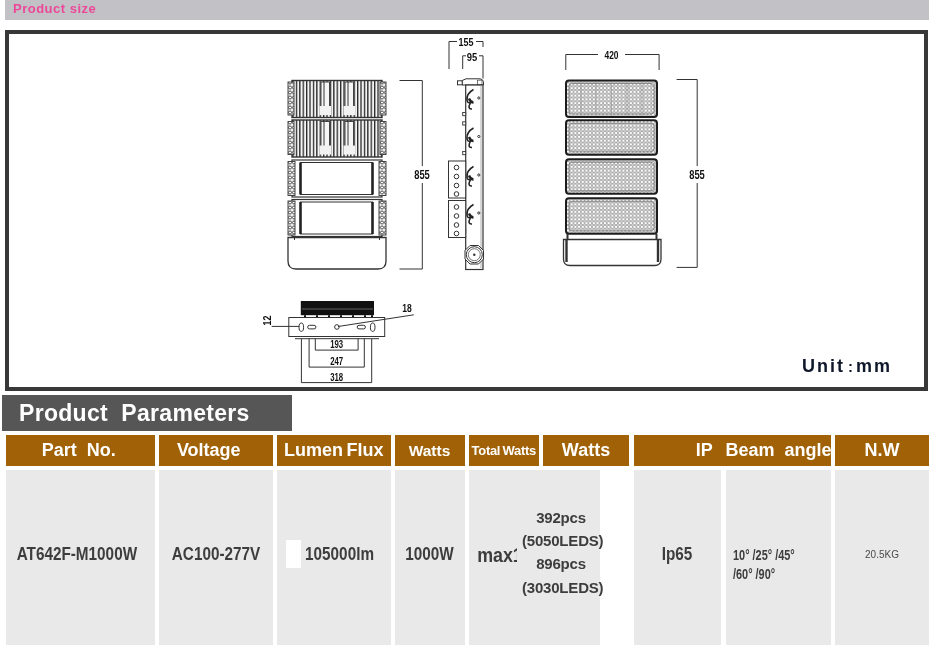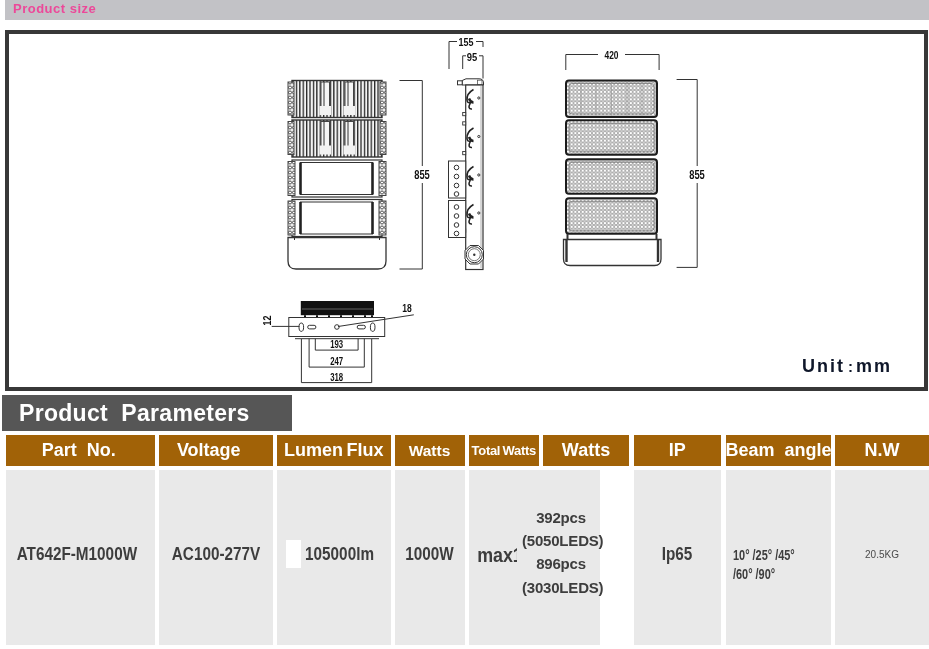--- a/index.html
+++ b/index.html
@@ -292,21 +292,21 @@
   <div class="hc" style="left:158.5px;width:114.5px;text-indent:-14px;">Voltage</div>
 
   <div class="hc" style="left:277px;width:113.5px;">Lumen Flux</div>
 
   <div class="hc" style="left:394.5px;width:70px;font-size:15.5px;">Watts</div>
 
   <div class="hc" style="left:468.5px;width:70.5px;font-size:13px;letter-spacing:-0.3px;">Total Watts</div>
 
   <div class="hc" style="left:543px;width:86px;">Watts</div>
 
-  <div class="hc" style="left:633.5px;width:87.5px;">IP</div>
+  <div class="hc" style="left:633.5px;width:87.5px;padding-left:27px;">IP</div>
 
   <div class="hc" style="left:725.5px;width:105.5px;">Beam&nbsp; angle</div>
 
   <div class="hc" style="left:835px;width:94px;">N.W</div>
 </div>
 
 <div class="abs" style="left:0;top:469.5px;width:929px;height:175px;color:#3d3d3d;font-weight:bold;">
 
   <div class="dc" style="left:6px;width:148.5px;text-decoration:underline;"><span class="cx" style="margin-right:9px;">AT642F-M1000W</span></div>
 

